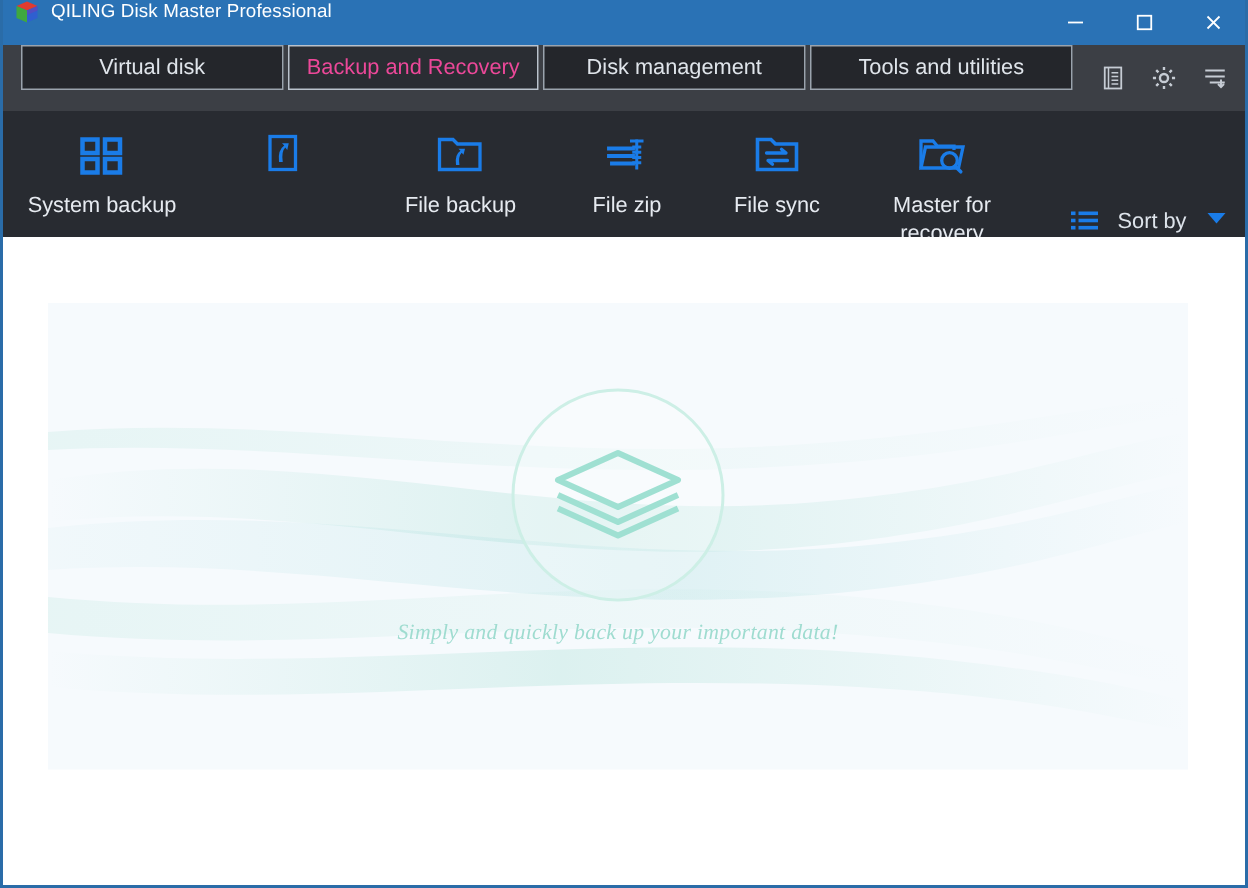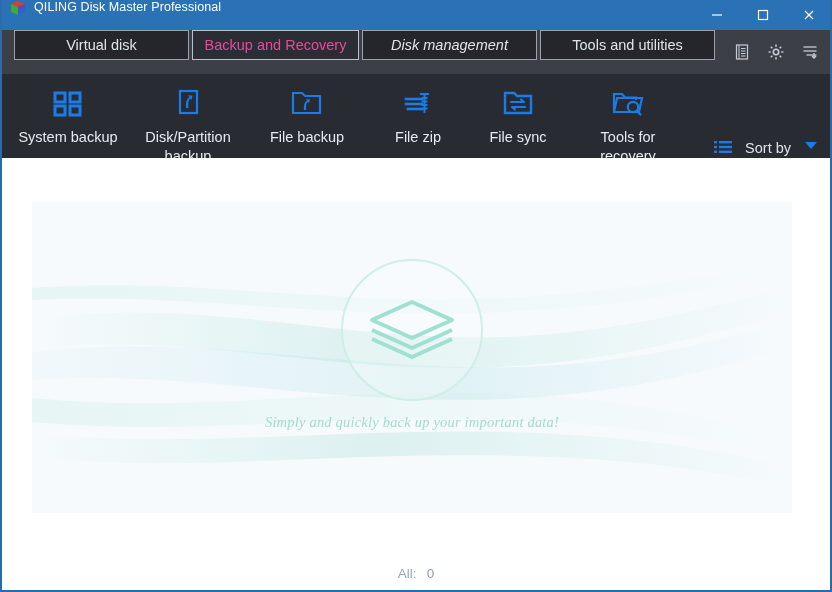--- a/index.html
+++ b/index.html
@@ -44,21 +44,21 @@
   .tab{
     box-sizing:border-box;
     background:#24262b;border:1px solid #9aa3ad;
     display:flex;align-items:center;justify-content:center;
     color:#dfe4ea;font-size:14.5px;white-space:nowrap;
     margin-right:3px;height:30px;
   }
   .tab.active{background:#2a2d33;border-color:#b9c2cc;color:#ec4899;}
   .tab.t-virtual{width:175px;}
   .tab.t-backup{width:167px;}
-  .tab.t-disk{width:175px;font-style:italic;}
+  .tab.t-disk{width:175px;}
   .tab.t-tools{width:175px;}
   .tabbar-icons{
     margin-left:auto;display:flex;align-items:center;gap:14px;
     padding-right:12px;
   }
   .tbi{width:20px;height:20px;display:flex;align-items:center;justify-content:center;}
   .tbi svg{display:block;}
 
   
   .toolbar{
@@ -222,21 +222,20 @@
         <div class="tlabel">System backup</div>
       </div>
 
       <div class="tool w-dp">
         <div class="ticon">
           <svg width="34" height="32" viewBox="0 0 34 32">
             <rect x="9" y="3" width="17" height="22" fill="none" stroke="#1a7ce8" stroke-width="2.2"></rect>
             <path d="M15 20 Q14 12 18.5 9 L17 7.5 L21.5 7.5 L20.5 12 L19.2 10.4 Q16.5 13 17.5 20 Z" fill="#1a7ce8"></path>
           </svg>
         </div>
-        <div class="tlabel">Disk/Partition backup</div>
       </div>
 
       <div class="tool w-fb">
         <div class="ticon">
           <svg width="36" height="32" viewBox="0 0 36 32">
             <path d="M4 8 L4 5 L13 5 L16 8 L31 8 L31 25 L4 25 Z" fill="none" stroke="#1a7ce8" stroke-width="2.2"></path>
             <path d="M15 22 Q14 15 18 12.5 L16.6 11.2 L21 11.2 L20 15.2 L18.8 13.8 Q16.4 16.2 17.3 22 Z" fill="#1a7ce8"></path>
           </svg>
         </div>
         <div class="tlabel">File backup</div>
@@ -275,21 +274,21 @@
 
       <div class="tool w-br">
         <div class="ticon">
           <svg width="38" height="32" viewBox="0 0 38 32">
             <path d="M5 24 L8 10 L33 10 L30 24 Z" fill="none" stroke="#1a7ce8" stroke-width="2.2"></path>
             <path d="M5 24 L5 6 L13 6 L16 9.5 L27 9.5 L27 12" fill="none" stroke="#1a7ce8" stroke-width="2.2"></path>
             <circle cx="24" cy="19" r="5.2" fill="none" stroke="#1a7ce8" stroke-width="2.2"></circle>
             <line x1="27.8" y1="22.8" x2="31.5" y2="26.5" stroke="#1a7ce8" stroke-width="2.4" stroke-linecap="round"></line>
           </svg>
         </div>
-        <div class="tlabel">Tools for recovery</div>
+        <div class="tlabel">Master for recovery</div>
       </div>
 
     </div>
 
     <div class="sortby">
       <span>
         <svg width="18" height="14" viewBox="0 0 18 14">
           <g fill="#1a7ce8">
             <rect x="0" y="1" width="3" height="2.4"></rect>
             <rect x="0" y="5.8" width="3" height="2.4"></rect>
@@ -347,20 +346,16 @@
               <polyline points="6,40 46,58 86,40"></polyline>
               <polyline points="6,49 46,67 86,49"></polyline>
             </g>
           </svg>
         </span>
       </div>
 
       <div class="tagline">Simply and quickly back up your important data!</div>
     </div>
 
-    <div class="statusbar">
-      <span>All:</span>
-      <span class="all-val">0</span>
-    </div>
 
   </div>
 
 </div>
 
 </body></html>

